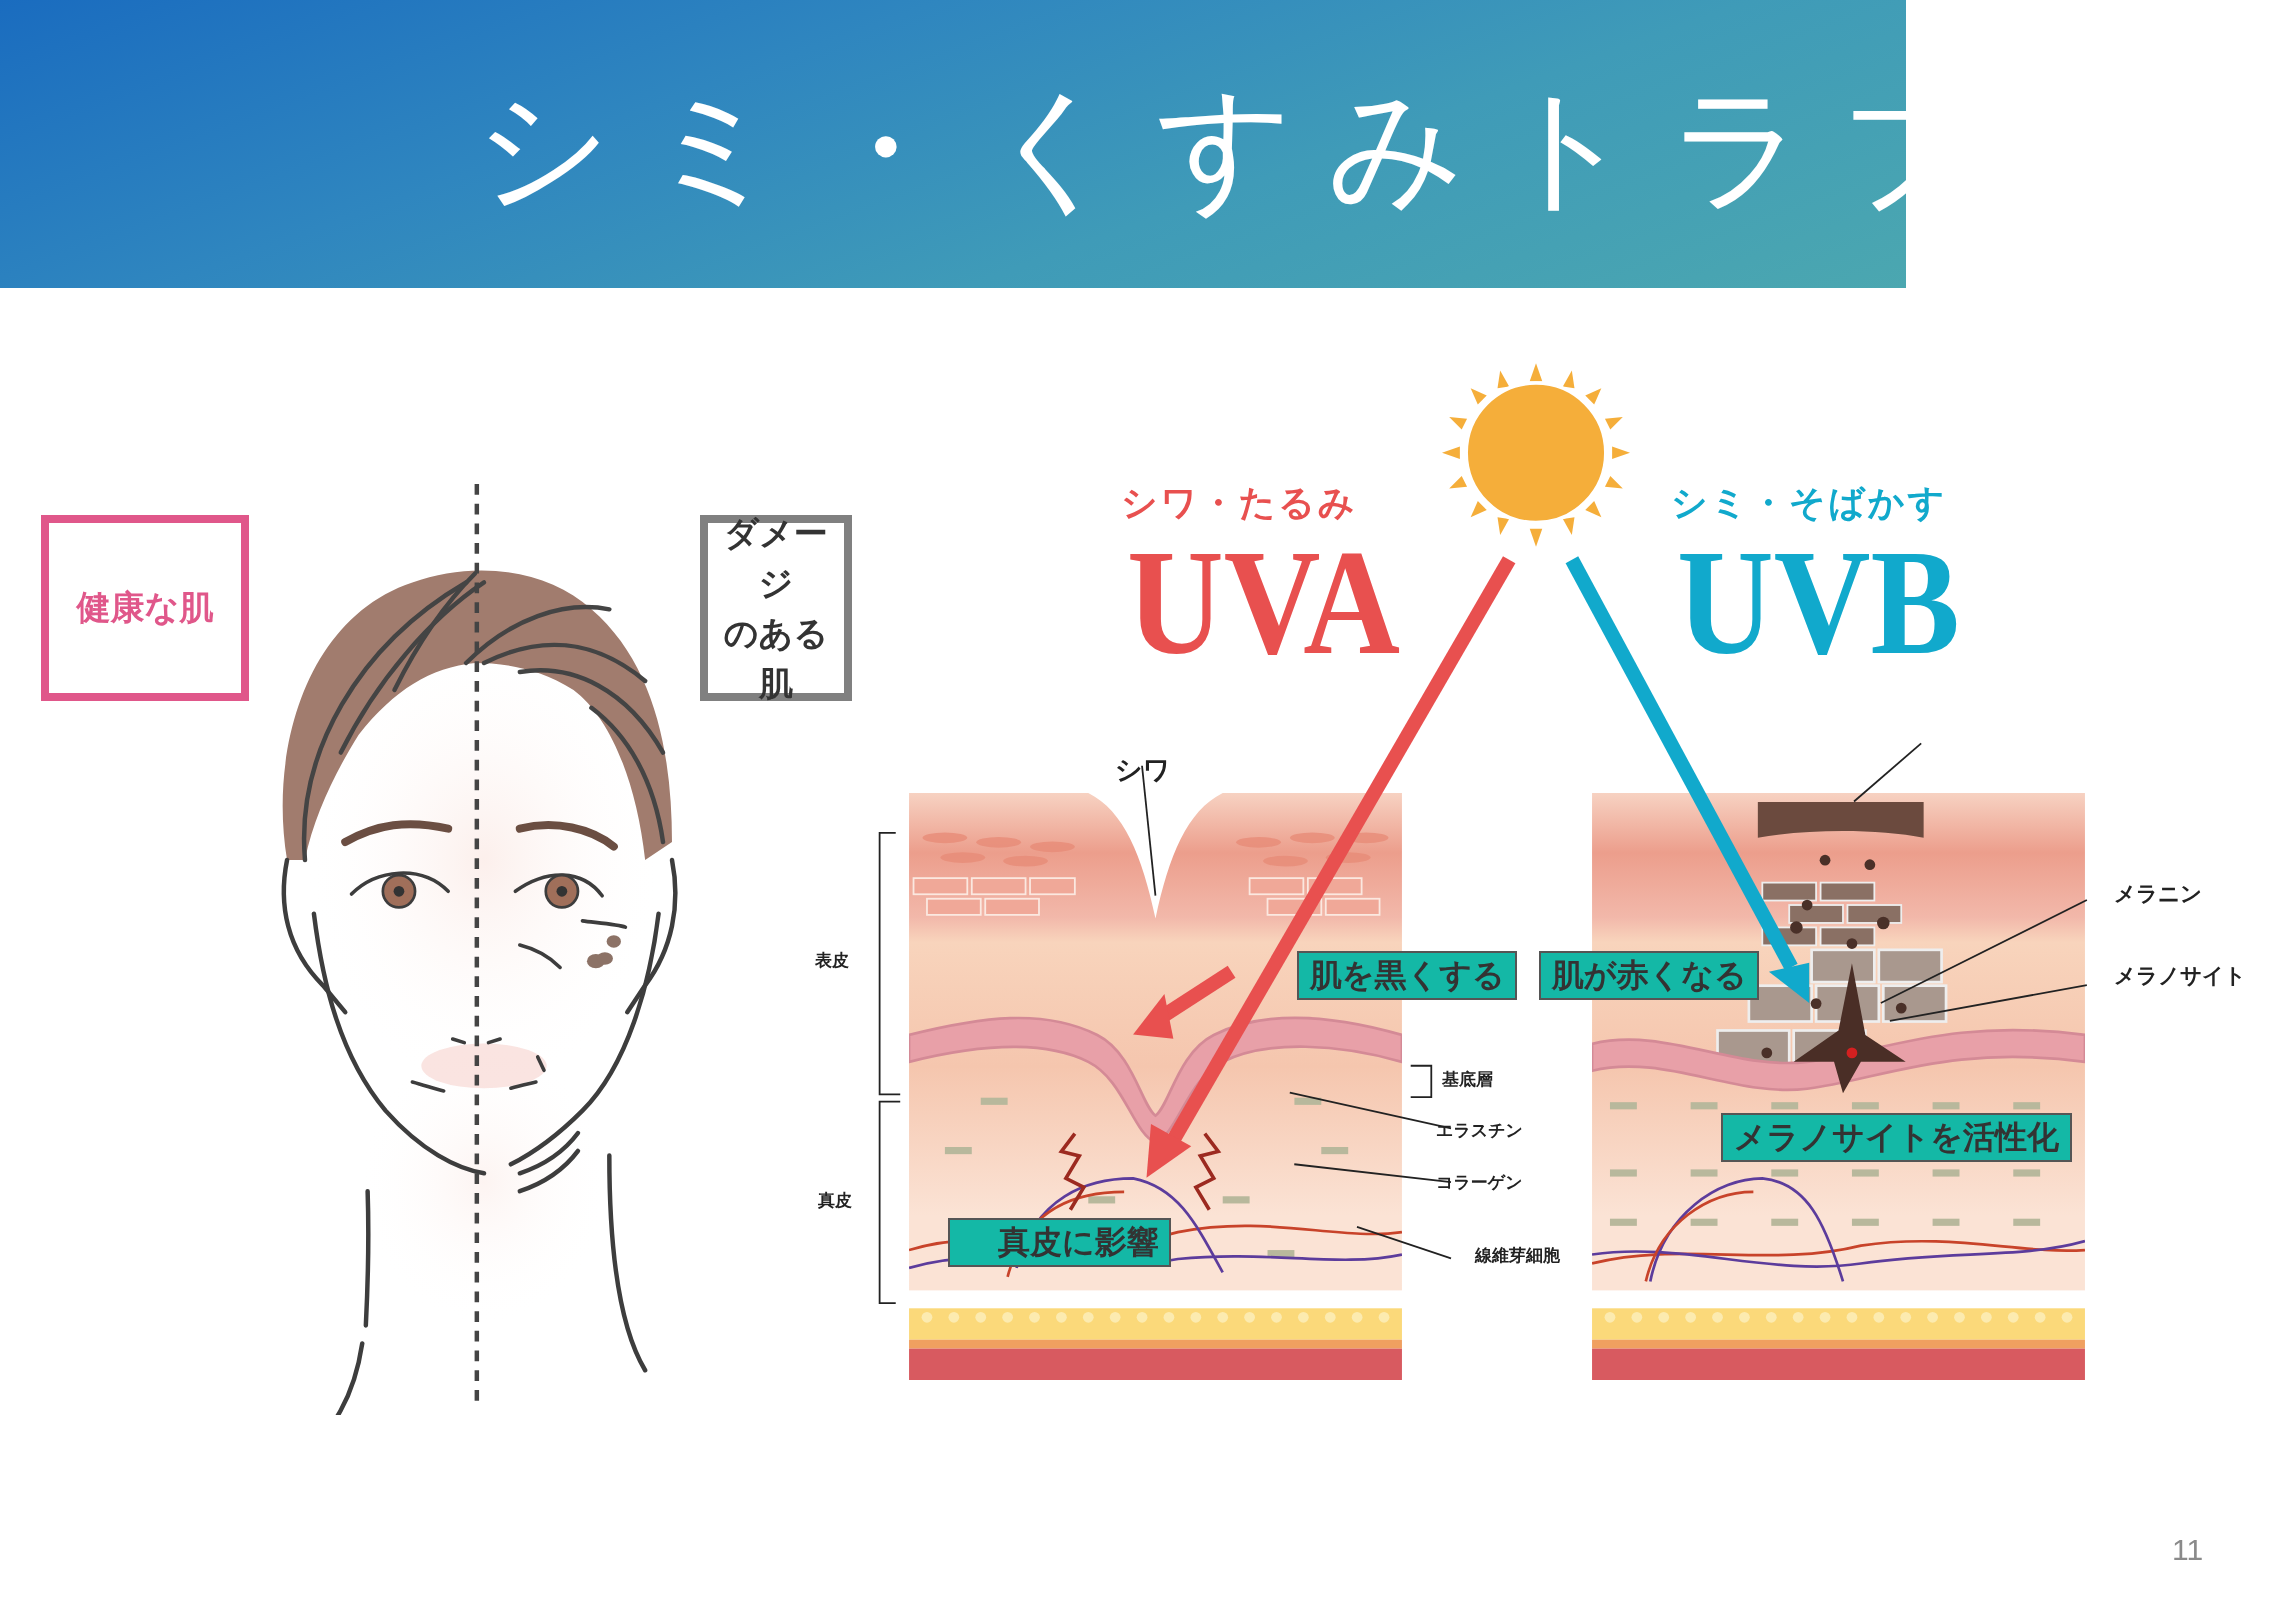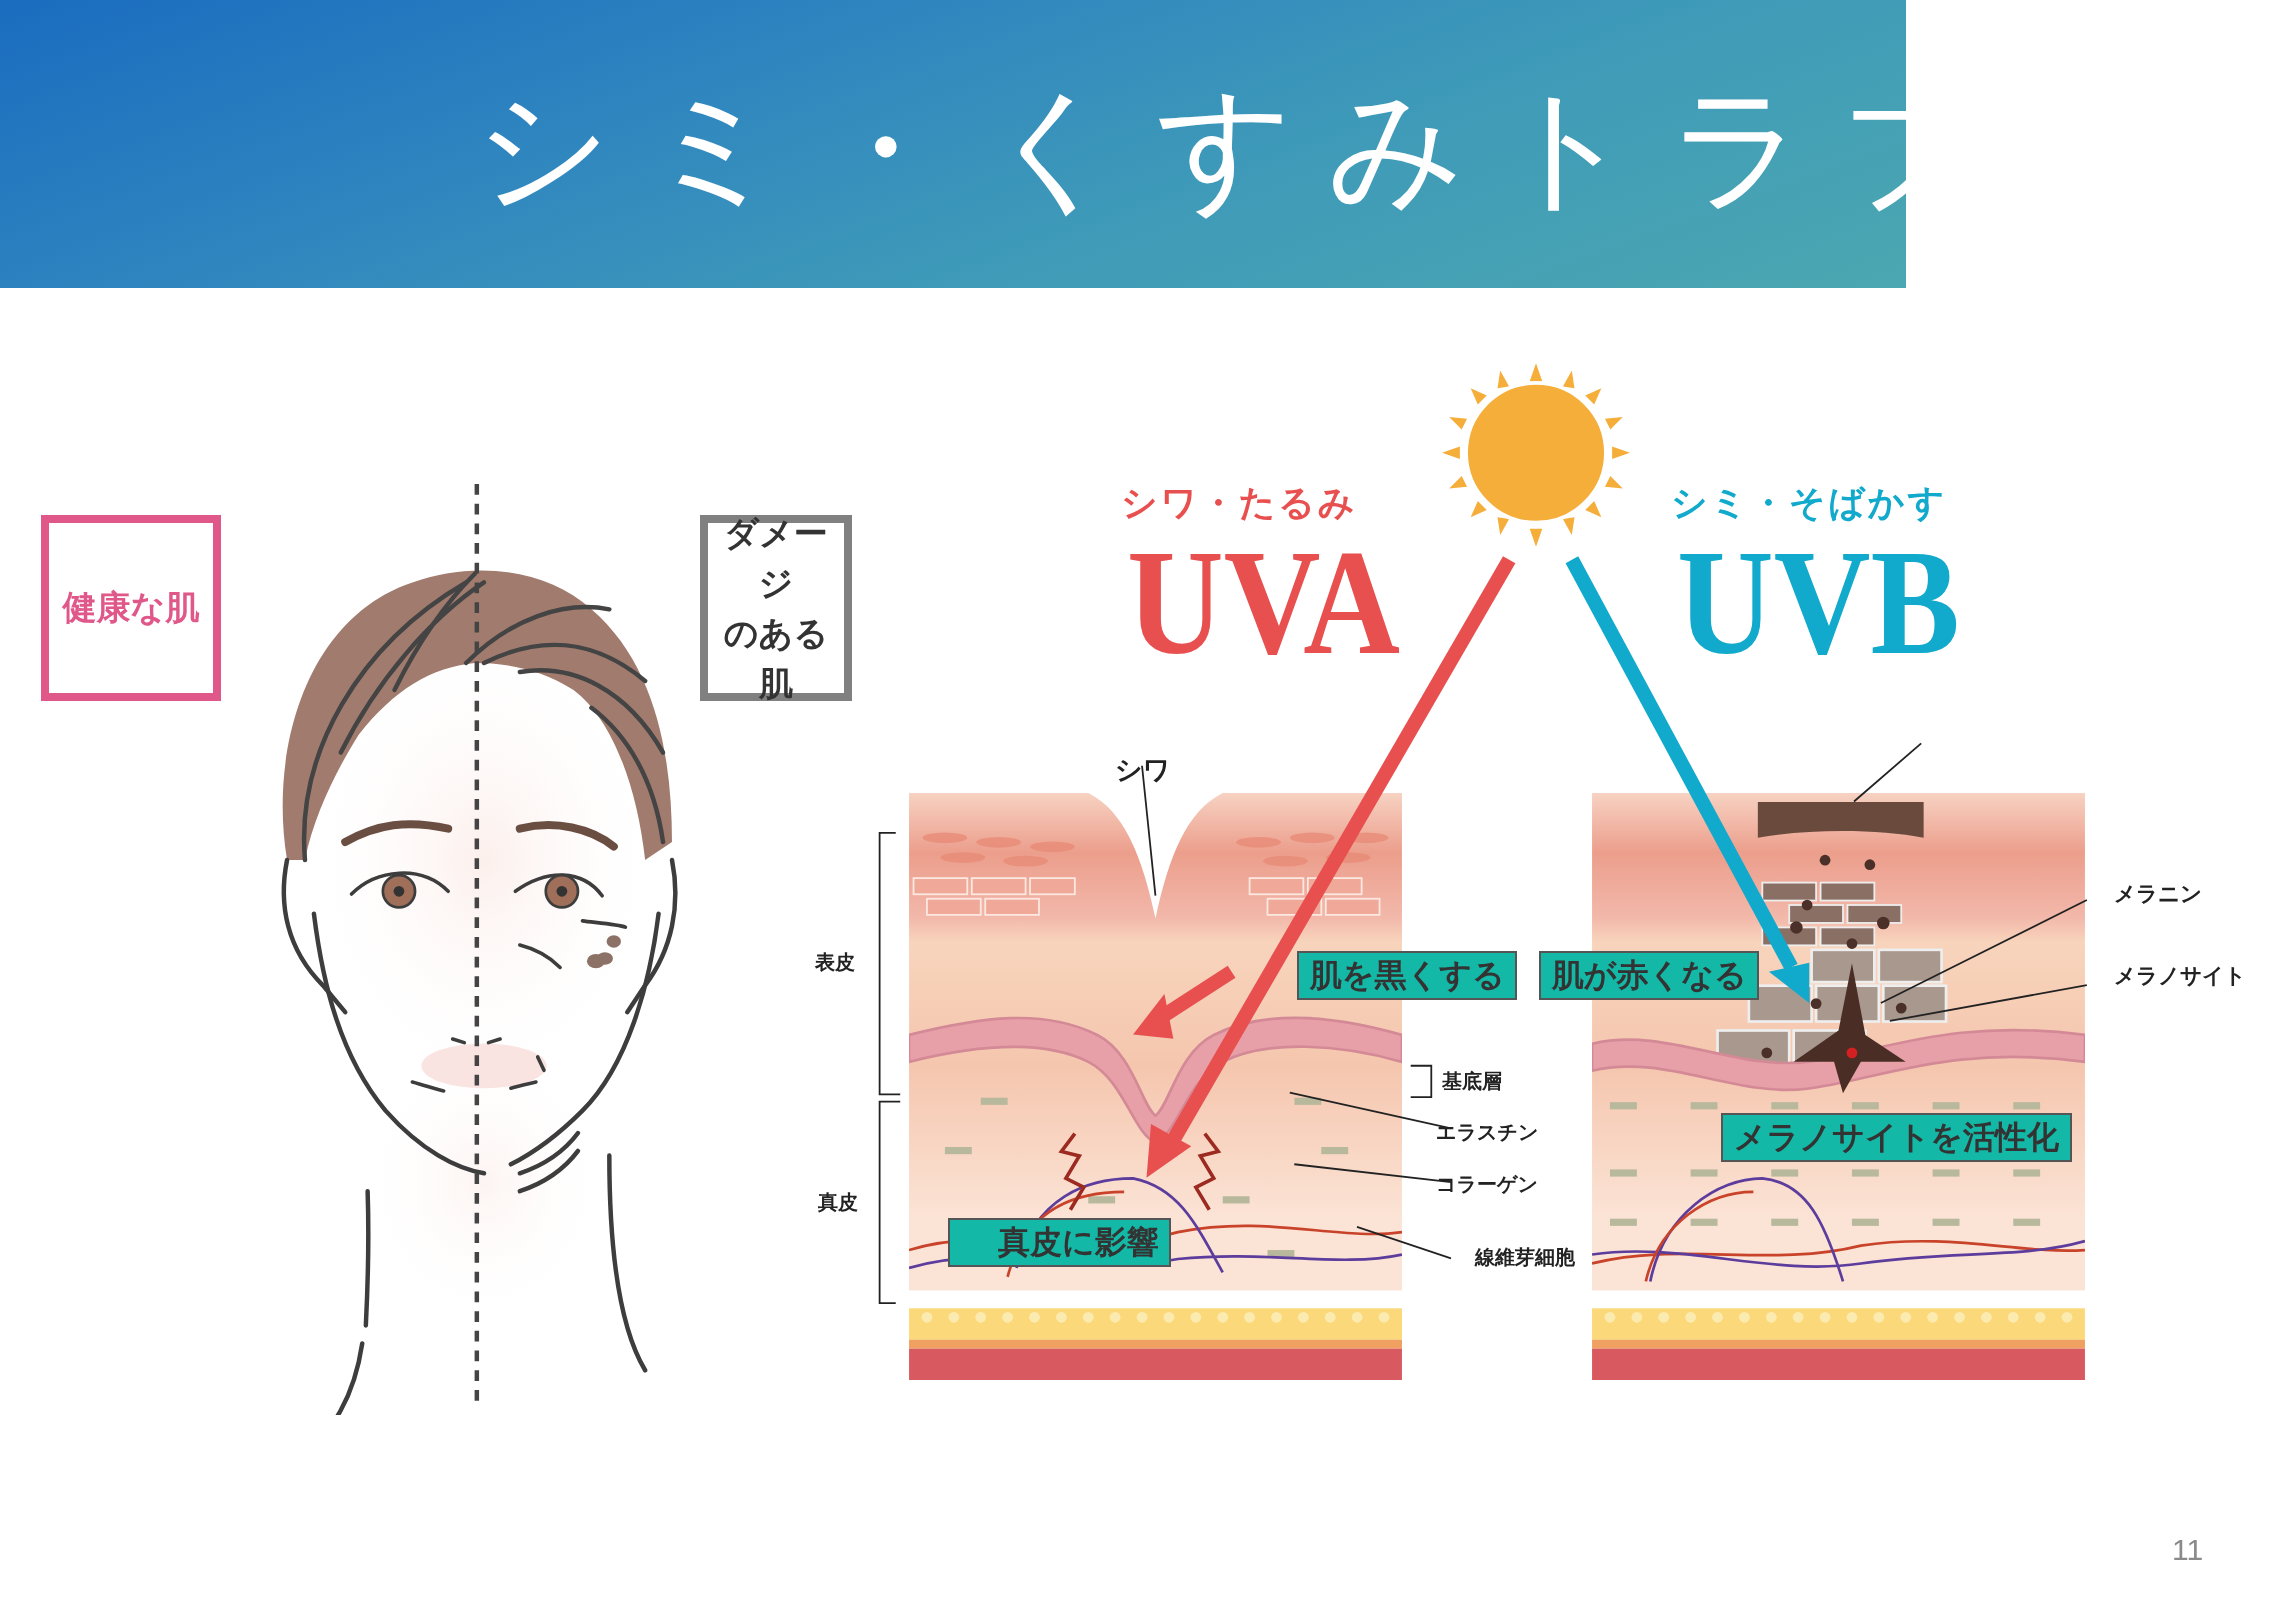--- a/index.html
+++ b/index.html
@@ -11,33 +11,33 @@
   }
   .header-title {
     position:absolute; left:475px; top:72px; height:152px;
     font-family:"DejaVu Serif","Liberation Serif",serif; color:#fff;
     font-size:134px; letter-spacing:34px; line-height:152px; white-space:nowrap;
   }
   .label-box {
     position:absolute; display:flex; align-items:center; justify-content:center; text-align:center;
     font-weight:bold; background:#fff;
   }
-  .box-healthy { left:41px; top:515px; width:180px; height:186px; border:8px solid #e0578a; color:#e0578a; font-size:34px; }
+  .box-healthy { left:41px; top:515px; width:208px; height:186px; border:8px solid #e0578a; color:#e0578a; font-size:34px; }
   .box-damaged { left:700px; top:515px; width:152px; height:186px; border:8px solid #808080; color:#333; font-size:34px; line-height:50px; }
   svg { position:absolute; }
   .page-num { position:absolute; left:2172px; top:1533px; font-size:30px; color:#8a8a8a; font-family:"Liberation Sans",sans-serif; }
   .uv-sub { position:absolute; font-size:36px; font-weight:bold; letter-spacing:2.7px; }
   .uv-big { position:absolute; font-family:"Liberation Serif","DejaVu Serif",serif; font-weight:bold; font-size:134px; line-height:134px; transform:scaleY(1.12); transform-origin:top left; }
   .uva { color:#e8504f; }
   .uvb { color:#11a9cc; }
   .tag {
     position:absolute; background:#14b8a6; border:2.7px solid #555; font-weight:bold; color:#333;
     font-size:32px; padding:1.8px 10.7px; line-height:41px; white-space:nowrap;
   }
-  .small-label { position:absolute; font-size:20px; font-weight:bold; color:#222; white-space:nowrap; }
+  .small-label { position:absolute; font-size:17px; font-weight:bold; color:#222; white-space:nowrap; }
 </style>
 </head>
 <body>
 
 <div class="header">
   <div class="header-title">シミ・くすみトラブル</div>
 </div>
 
 <div class="label-box box-healthy">
   <span>健康な肌</span>

